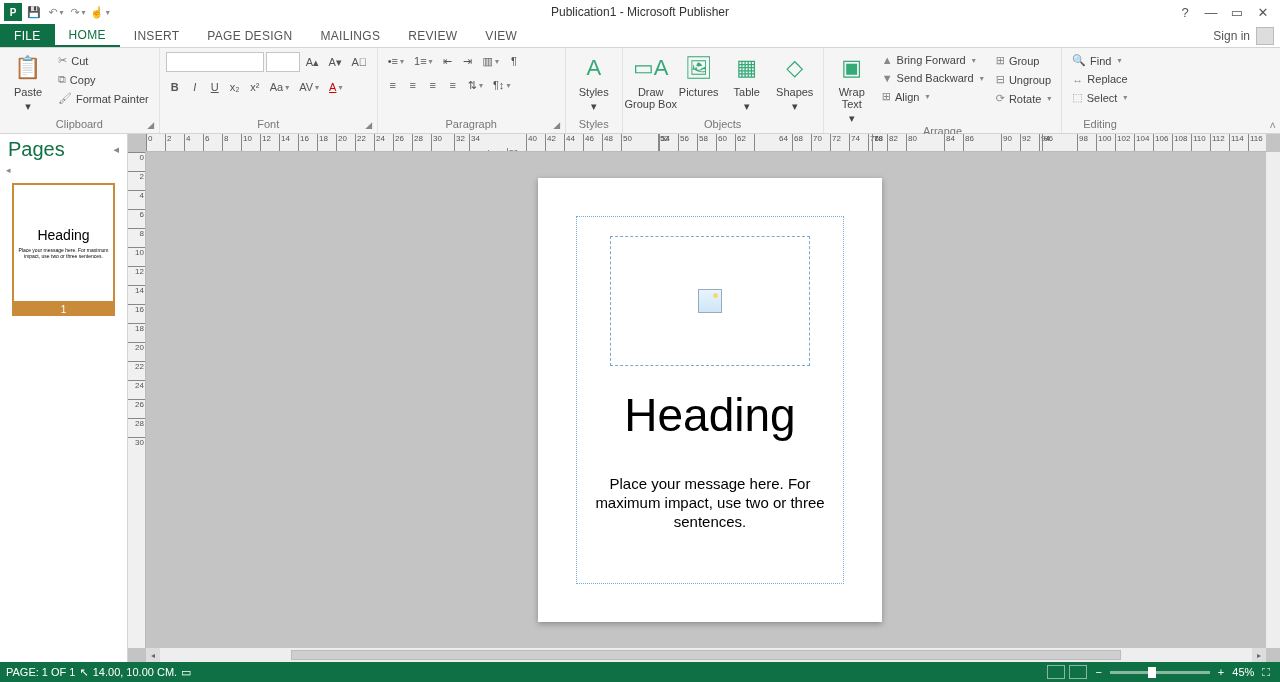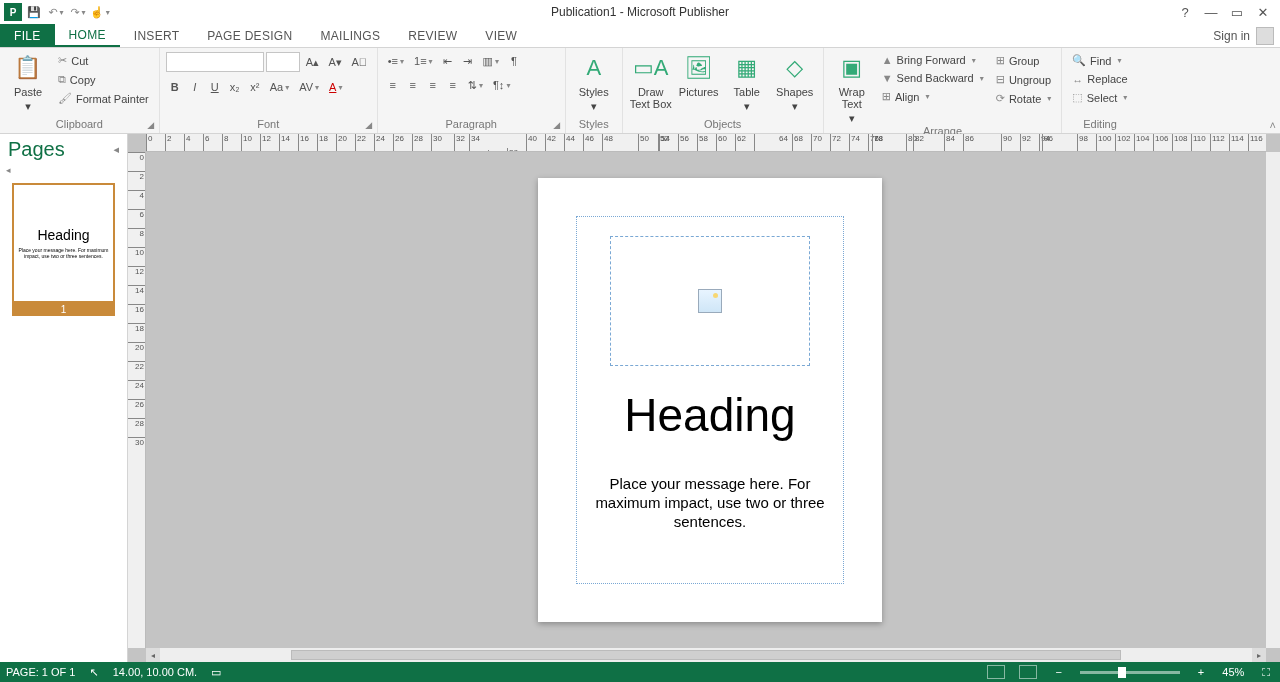--- a/index.html
+++ b/index.html
@@ -65,21 +65,21 @@
 .doc-body{ position:absolute; top:296px; left:40px; right:40px; text-align:center; font-family:Arial; font-size:15px; line-height:19px;}
 
 .scroll-v{ position:absolute; right:0; top:18px; bottom:14px; width:14px; background:#eee;}
 .scroll-h{ position:absolute; left:18px; right:14px; bottom:0; height:14px; background:#eee; display:flex; align-items:center;}
 .scroll-h .arrow, .scroll-v .arrow{ width:14px;height:14px; background:#ddd; display:flex;align-items:center;justify-content:center;font-size:8px;color:#666;cursor:pointer;}
 .scroll-h .track{ flex:1; position:relative; height:14px;}
 .scroll-h .thumb-s{ position:absolute; left:12%; width:76%; top:2px; height:10px; background:#cfcfcf; border:1px solid #bbb;}
 .pane-collapse{ position:absolute; left:0; top:18px; width:14px; height:18px; display:flex; align-items:center; justify-content:center; font-size:9px; color:#666; cursor:pointer; background:#f0f0f0;}
 
 
-.status { position:absolute; left:0; right:0; bottom:0; height:20px; background:#0f7045; color:#fff; font-size:11px; display:flex; align-items:center; padding:0 6px; gap:14px;}
+.status { position:absolute; left:0; right:0; bottom:0; height:20px; background:#0f7045; color:#fff; font-size:11px; display:flex; align-items:center; padding:0 6px; gap:4px;}
 .status .spacer{flex:1;}
 .status .viewbtn{ width:18px;height:14px; border:1px solid rgba(255,255,255,.5); cursor:pointer;}
 .status .slider{ width:100px; height:3px; background:rgba(255,255,255,.5); position:relative;}
 .status .slider .knob{ position:absolute; left:38%; top:-4px; width:8px;height:11px;background:#fff;}
 .zi{cursor:pointer; padding:0 4px;}
 
 
 .teal{color:#0f7045;}
 .orange{color:#d97f2e;}
 .blue{color:#3b78b5;}
@@ -211,21 +211,21 @@
       </div>
     </div>
     <div class="group-label">Styles</div>
   </div>
 
   <div class="group">
     <div class="group-body">
       <div class="bigbtn">
           <div class="glyph grayico">▭A</div>
           <div class="lbl" style="white-space:pre;">Draw
-Text Box</div>
+Group Box</div>
         </div>
       <div class="bigbtn">
           <div class="glyph blue">🖼</div>
           <div class="lbl">Pictures</div>
         </div>
       <div class="bigbtn">
           <div class="glyph grayico">▦</div>
           <div class="lbl">Table</div>
           <div class="lbl grayico">▾</div>
         </div>
@@ -340,37 +340,37 @@
           <div class="tick" style="left: 285px;">30</div>
           <div class="tick" style="left: 308px;">32</div>
           <div class="tick" style="left: 323px;">34</div>
           <div class="tick" style="left: 342px; margin-top: 16px;">36</div>
           <div class="tick" style="left: 361px; margin-top: 14px;">38</div>
           <div class="tick" style="left: 380px;">40</div>
           <div class="tick" style="left: 399px;">42</div>
           <div class="tick" style="left: 418px;">44</div>
           <div class="tick" style="left: 437px;">46</div>
           <div class="tick" style="left: 456px;">48</div>
-          <div class="tick" style="left: 492px;">50</div>
+          <div class="tick" style="left: 475px;">50</div>
           <div class="tick" style="left: 494px; margin-left: 18px;">52</div>
           <div class="tick" style="left: 513px;">54</div>
           <div class="tick" style="left: 532px;">56</div>
           <div class="tick" style="left: 551px;">58</div>
           <div class="tick" style="left: 570px;">60</div>
           <div class="tick" style="left: 589px;">62</div>
           <div class="tick" style="left: 608px; padding-left: 24px;">64</div>
           <div class="tick" style="left: 657px; margin-top: 17px;">66</div>
           <div class="tick" style="left: 646px;">68</div>
           <div class="tick" style="left: 665px;">70</div>
           <div class="tick" style="left: 684px;">72</div>
           <div class="tick" style="left: 703px;">74</div>
           <div class="tick" style="left: 722px;">76</div>
           <div class="tick" style="left: 726px; font-weight: bold;">78</div>
           <div class="tick" style="left: 760px;">80</div>
-          <div class="tick" style="left: 767px;">82</div>
+          <div class="tick" style="left: 741px;">82</div>
           <div class="tick" style="left: 798px;">84</div>
           <div class="tick" style="left: 817px;">86</div>
           <div class="tick" style="left: 836px; margin-top: 48px;">88</div>
           <div class="tick" style="left: 855px;">90</div>
           <div class="tick" style="left: 874px;">92</div>
           <div class="tick" style="left: 893px;">94</div>
           <div class="tick" style="left: 896px;">96</div>
           <div class="tick" style="left: 931px;">98</div>
           <div class="tick" style="left: 950px;">100</div>
           <div class="tick" style="left: 969px;">102</div>

